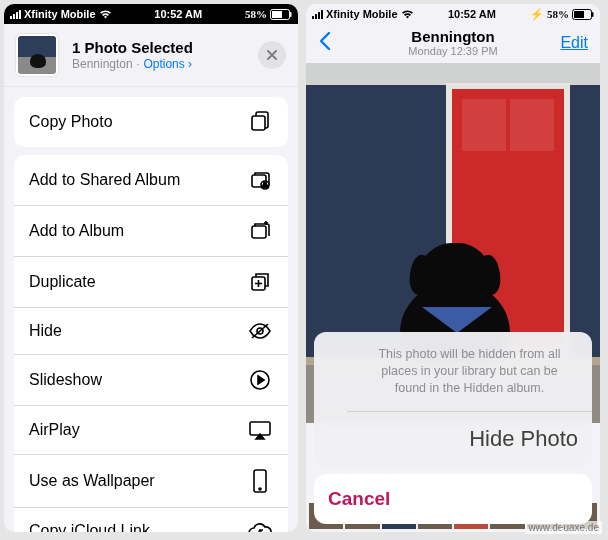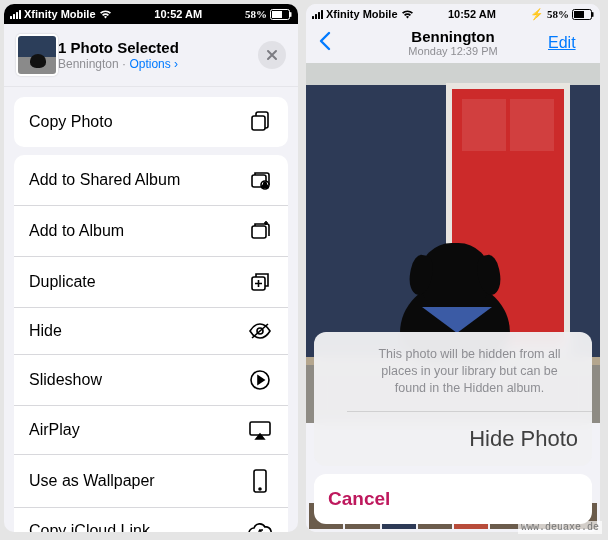--- a/index.html
+++ b/index.html
@@ -65,21 +65,21 @@
       overflow: hidden;
     }
     .thumb::after {
       content:"";
       position:absolute;
       bottom:6px; left:12px;
       width:16px; height:14px;
       background:#111;
       border-radius:50% 50% 40% 40%;
     }
-    .sheet-title-block { flex: 1; margin-left: 0; }
+    .sheet-title-block { flex: 1; margin-left: 14px; }
     .sheet-title { font-size: 15px; font-weight: 600; }
     .sheet-subtitle { font-size: 12px; color: #8e8e93; margin-top:1px; }
     .sheet-subtitle .options { color: #007aff; }
     .close-btn {
       width: 28px; height: 28px;
       background: #e1e1e6;
       border-radius: 50%;
       display: flex; align-items: center; justify-content: center;
       color: #7c7c82;
     }
@@ -105,21 +105,21 @@
     .nav-bar {
       display: flex;
       align-items: center;
       justify-content: space-between;
       padding: 4px 12px 6px;
       background: #f2f2f7;
     }
     .nav-center { text-align: center; flex:1; }
     .nav-title { font-size: 15px; font-weight: 600; }
     .nav-subtitle { font-size: 11px; color: #8e8e93; }
-    .nav-edit { color: #007aff; font-size: 16px; width:40px; text-align:left;text-decoration:underline; }
+    .nav-edit { color: #007aff; font-size: 16px; width:40px; text-align:right;text-decoration:underline; }
     .nav-back { width:40px; }
     .photo-area {
       position: relative;
       width: 100%;
       height: 360px;
       background: linear-gradient(180deg, #cfd2d0 0%, #cfd2d0 6%, #2d3a56 6%, #2d3a56 100%);
       overflow: hidden;
     }
     .door {
       position: absolute;
@@ -223,21 +223,20 @@
     .thumbstrip div:nth-child(3) { background:#2d3a56; }
     .thumbstrip div:nth-child(5) { background:#b84c3a; }
 
     .watermark {
       position:absolute;
       right:6px; bottom:6px;
       font-size:10px;
       color:#777;
       background:rgba(255,255,255,0.7);
       padding:1px 3px;
-      font-family:Liberation Mono, monospace;
     }
   </style>
 </head>
 <body>
 
 <div class="container">
 
   <div class="phone">
     <div class="status-bar dark">
       <div class="status-left">

